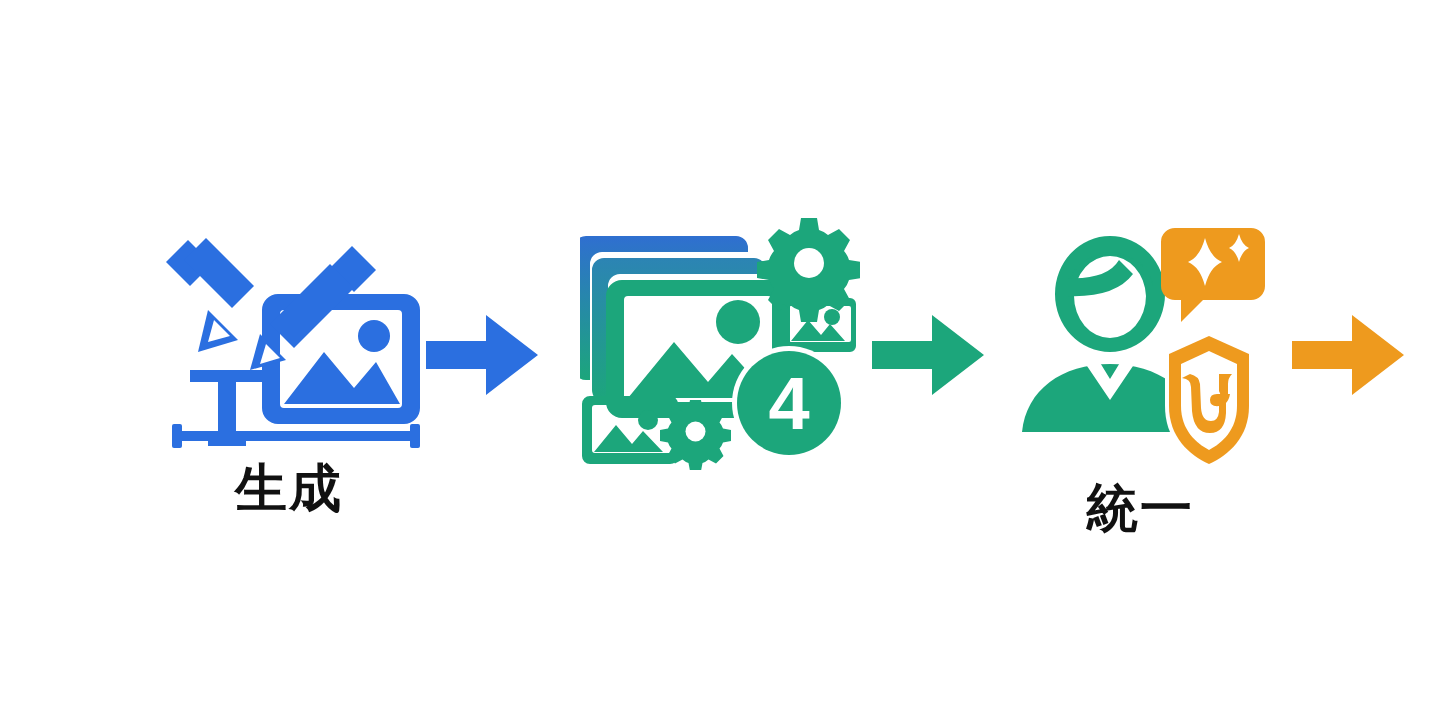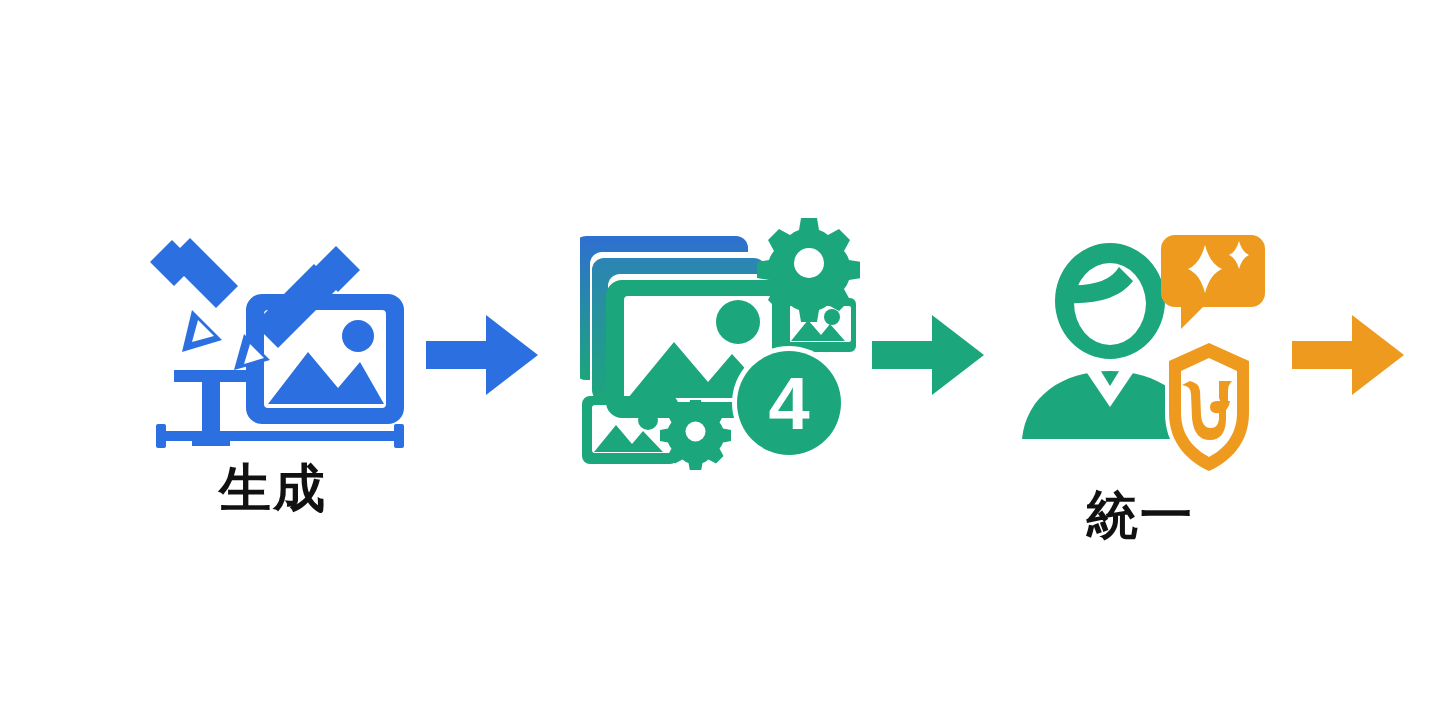--- a/index.html
+++ b/index.html
@@ -36,23 +36,23 @@
     font-size: 52px;
     line-height: 1;
     color: #111111;
     letter-spacing: 2px;
     white-space: nowrap;
     margin-top: 14px;
   }
   .arrow {
     position: absolute;
   }
-  #stage-1 { left: 118px; top: 228px; width: 310px; }
+  #stage-1 { left: 134px; top: 228px; width: 310px; }
   #stage-2 { left: 570px; top: 210px; width: 300px; }
-  #stage-3 { left: 1010px; top: 223px; width: 260px; }
+  #stage-3 { left: 1010px; top: 216px; width: 260px; }
   #arrow-1 { left: 420px; top: 305px; }
   #arrow-2 { left: 866px; top: 305px; }
   #arrow-3 { left: 1286px; top: 305px; }
 </style>
 </head>
 <body>
 
 <div id="flow">
 
   <div class="stage" id="stage-1">

